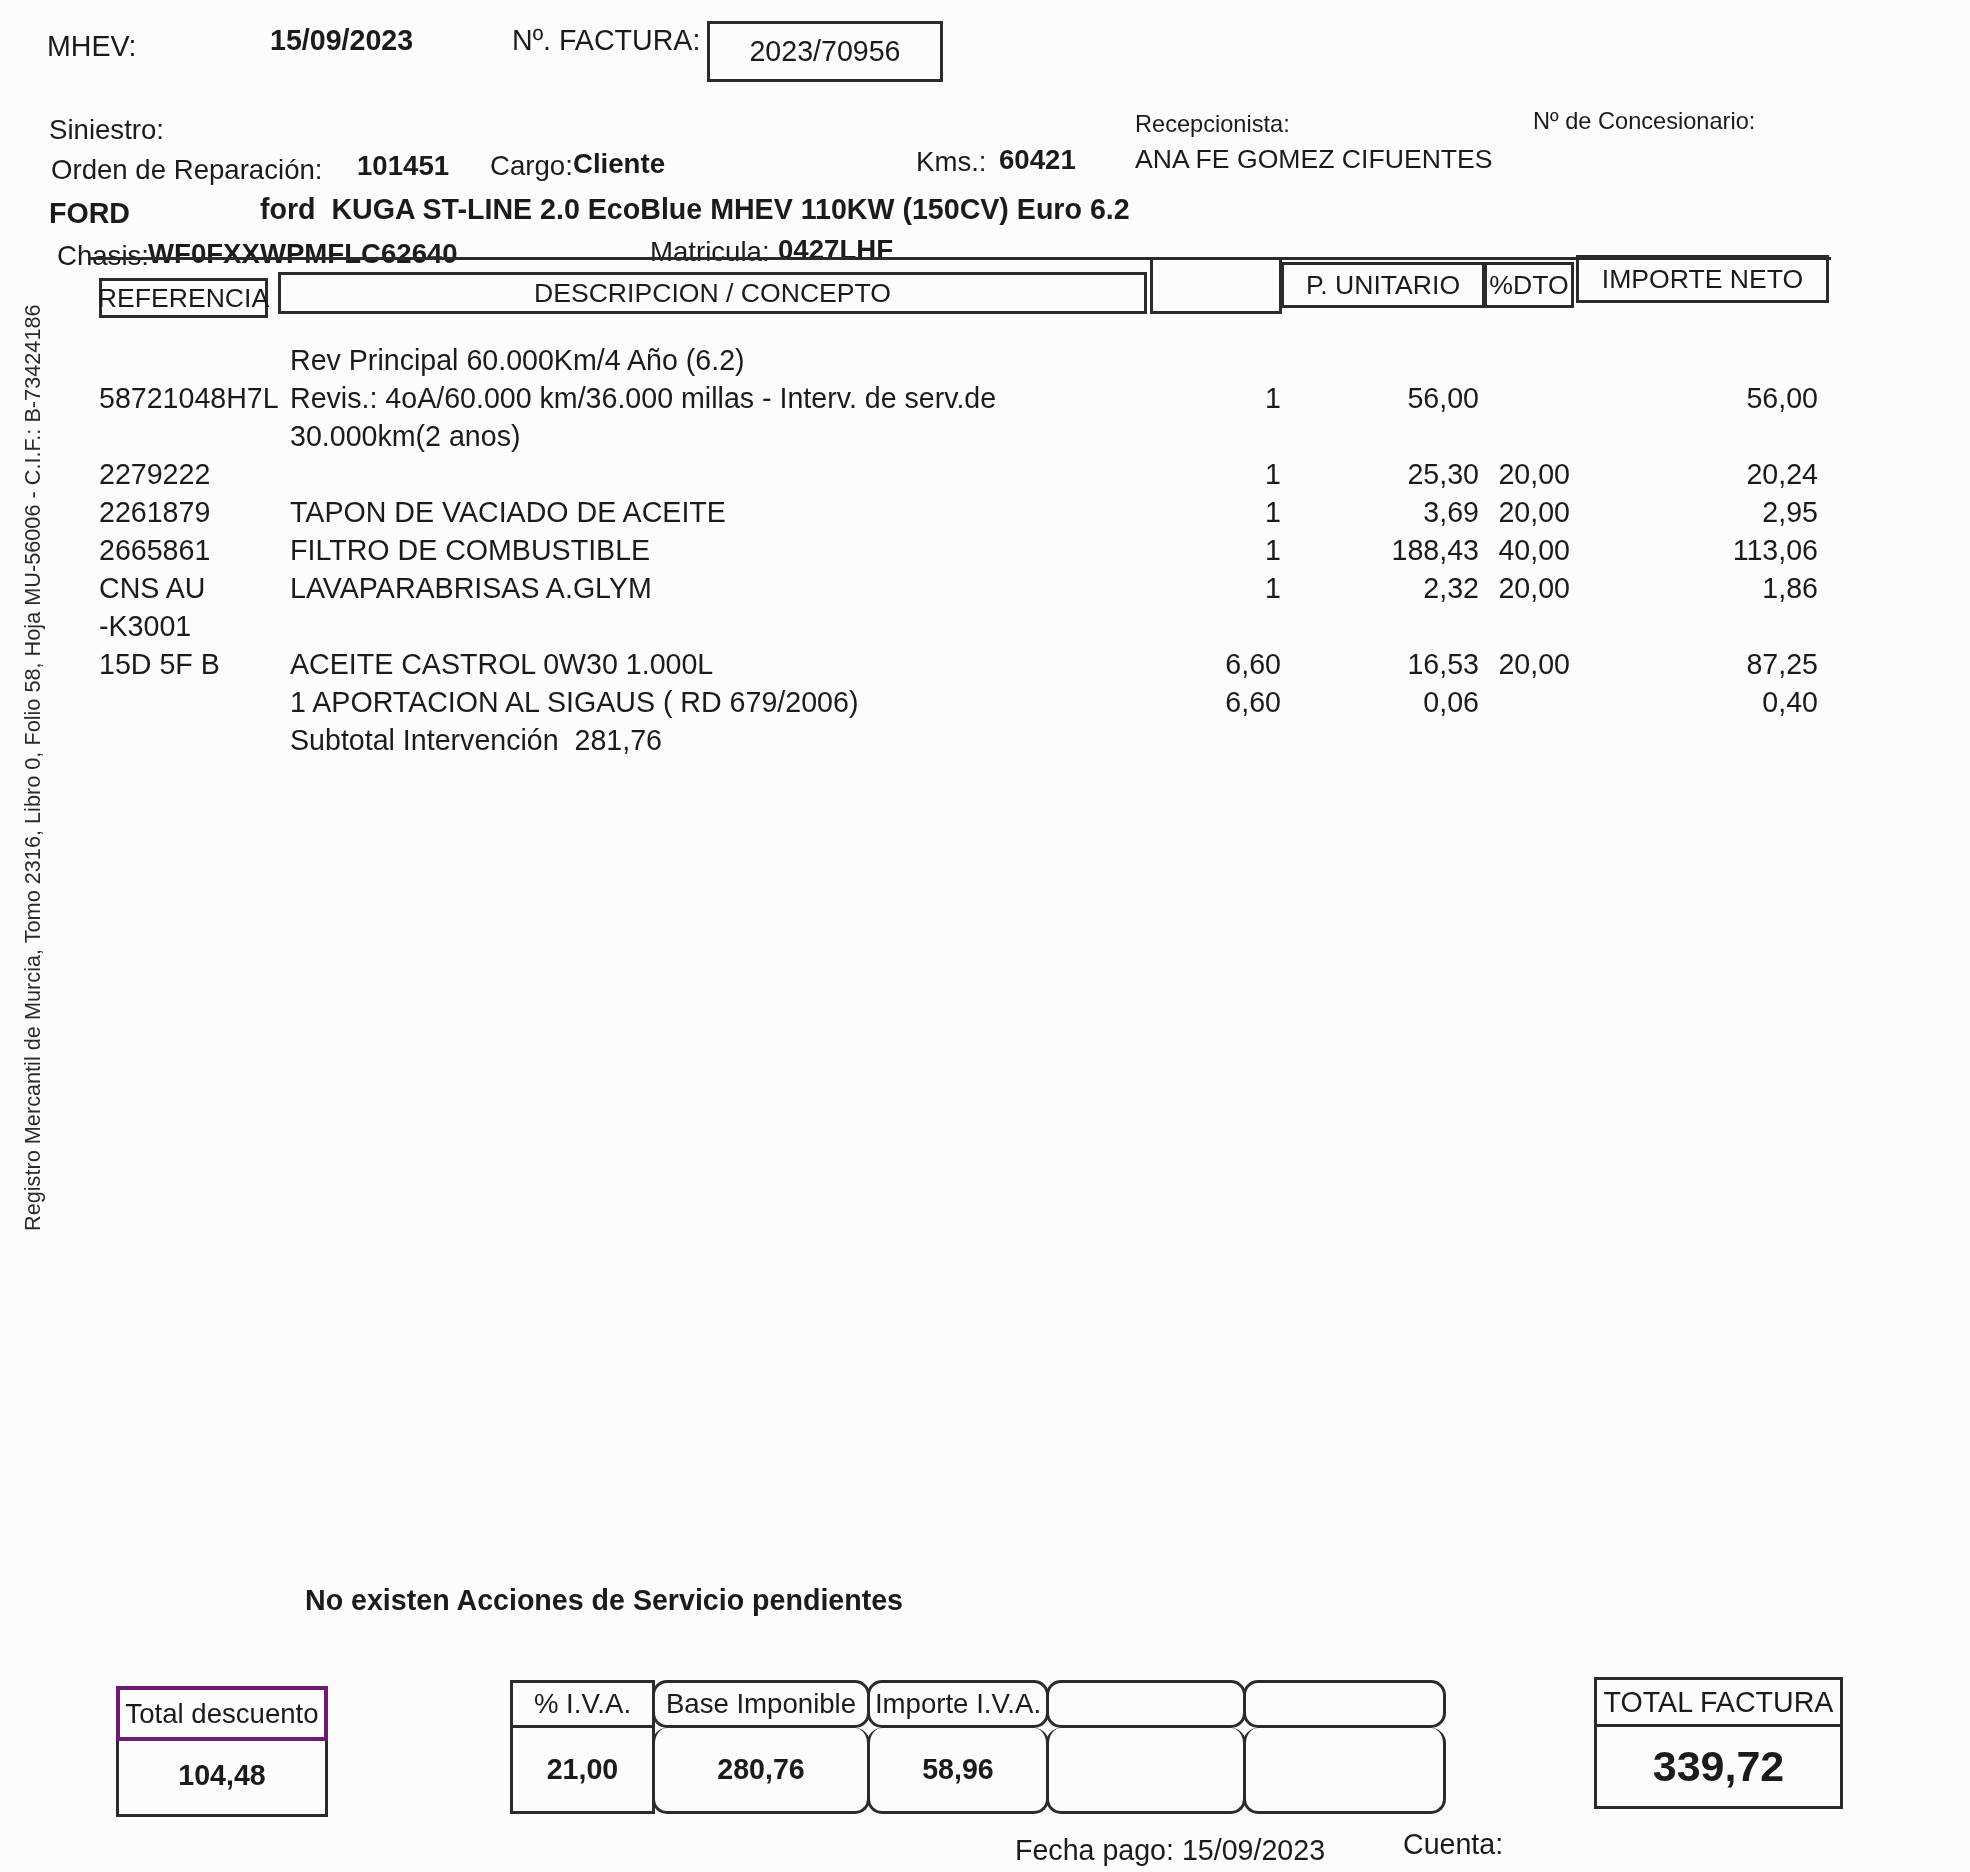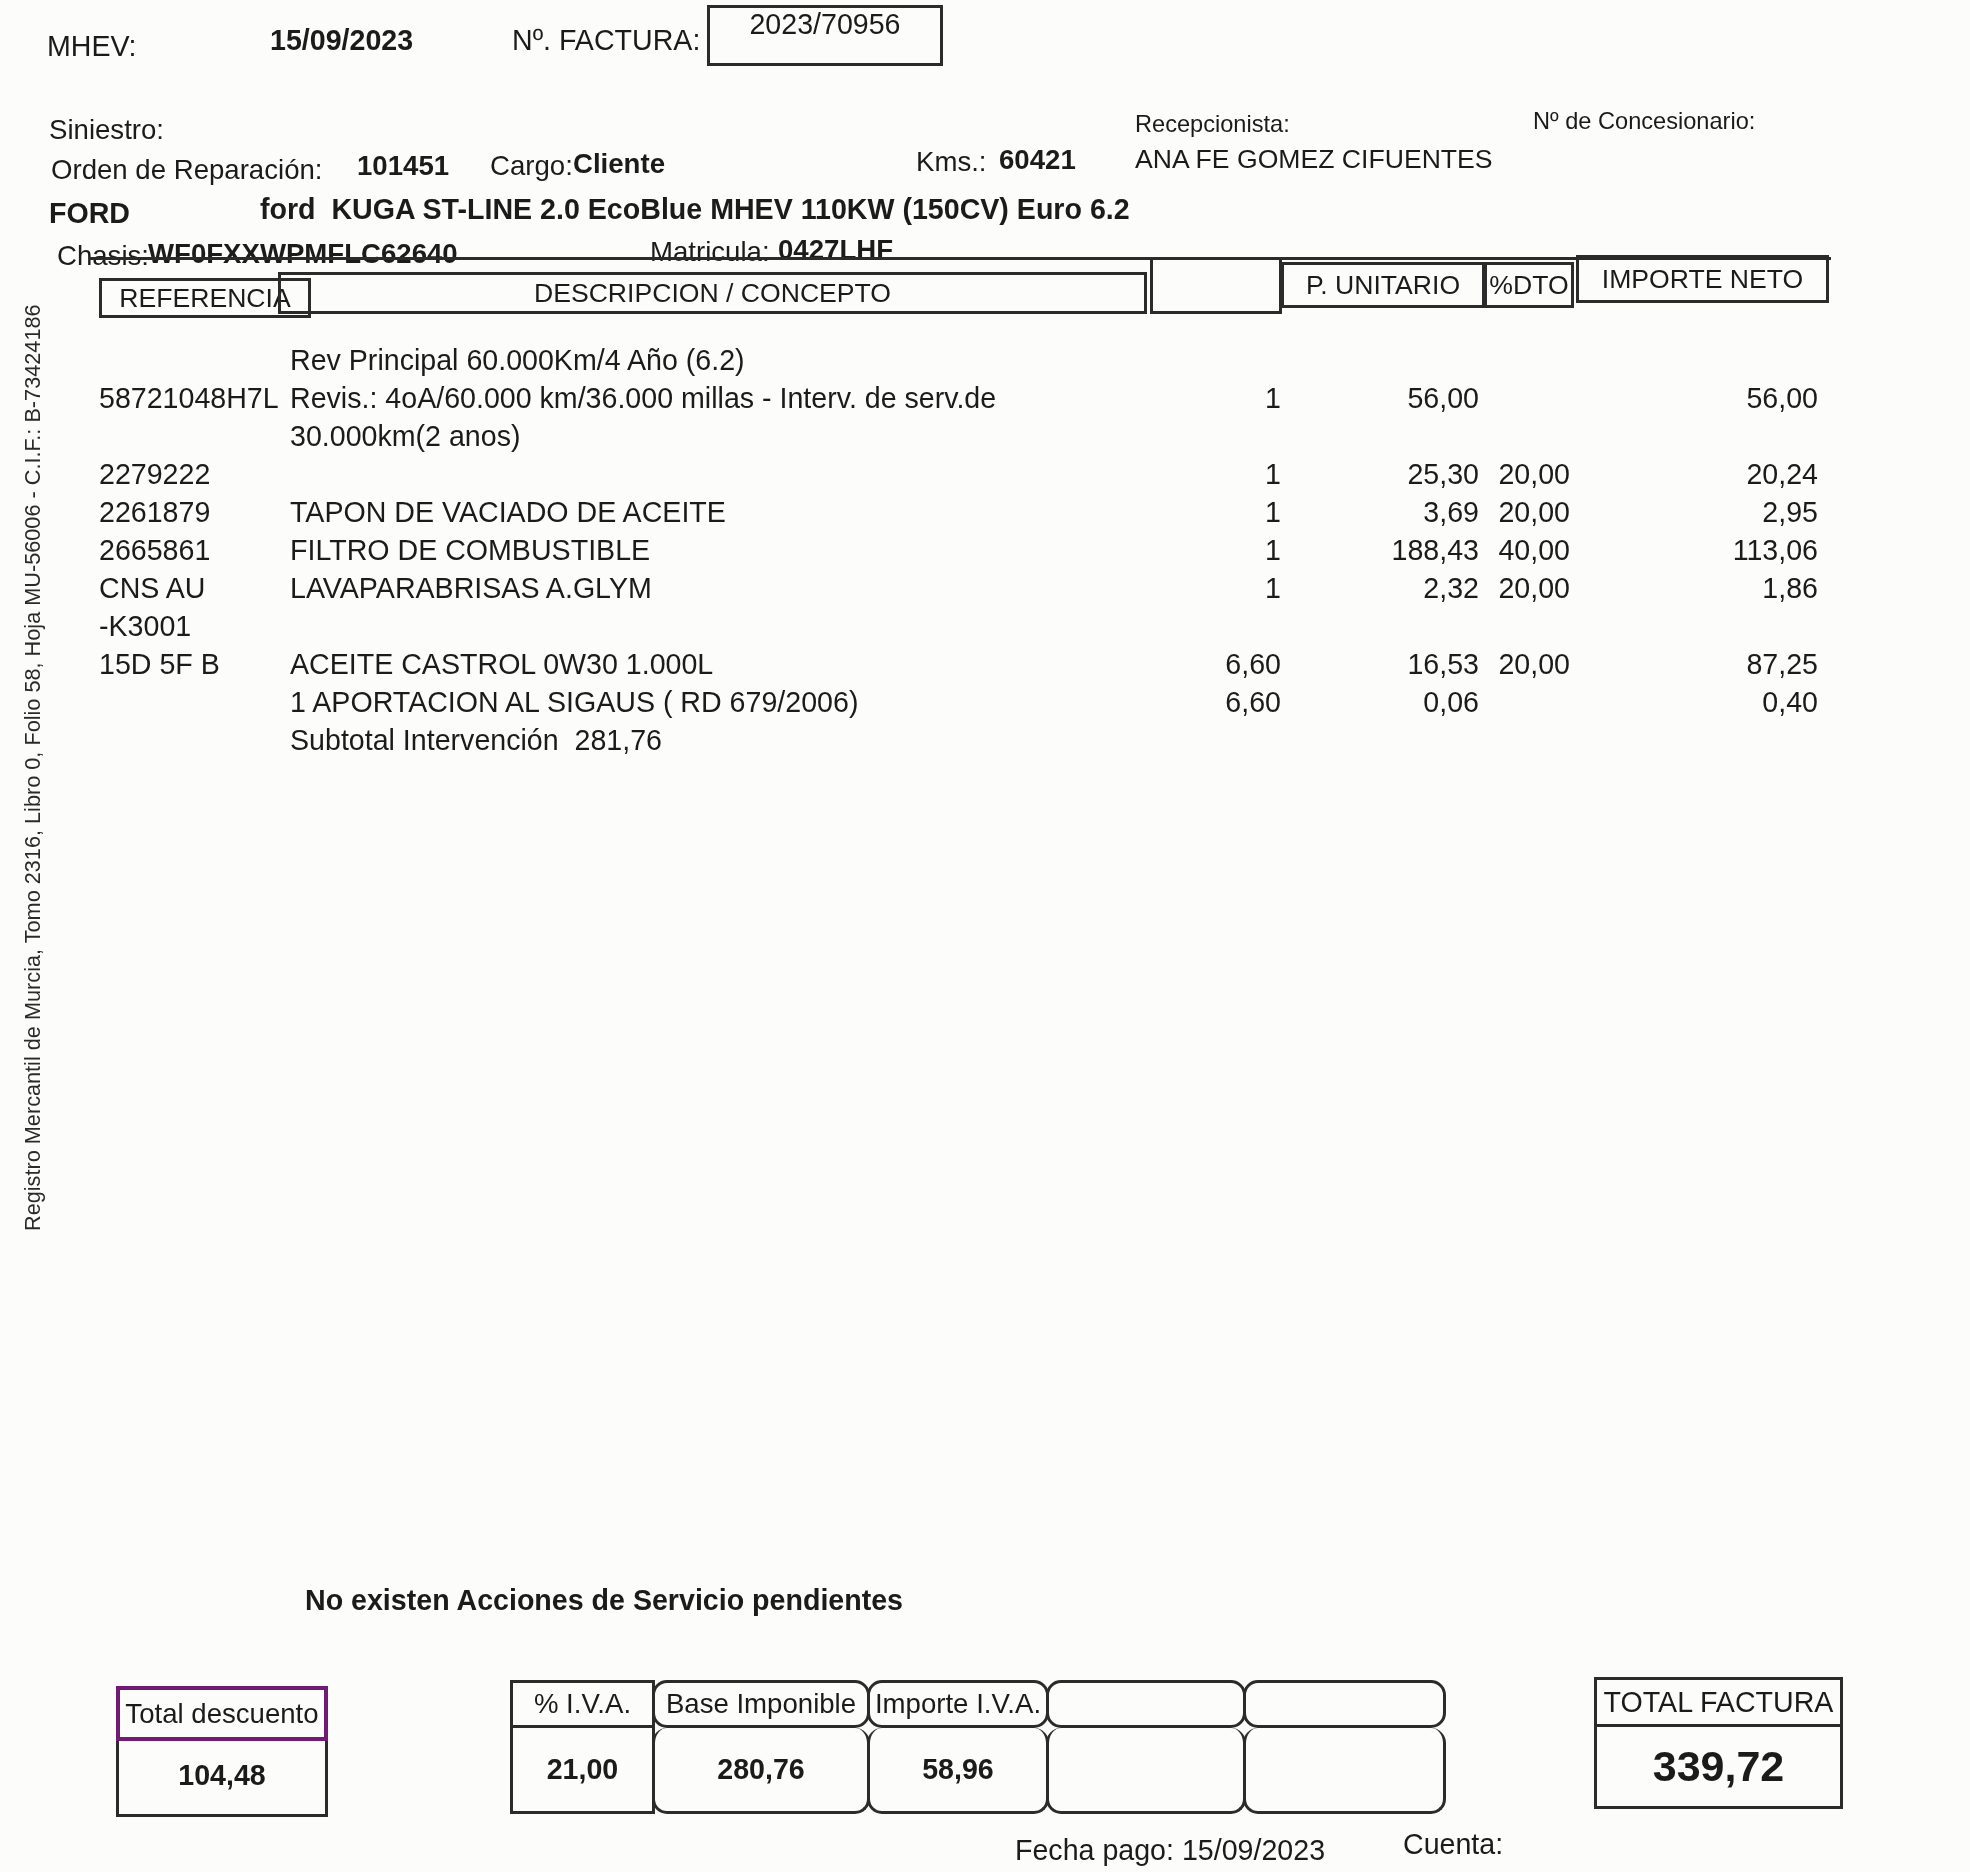--- a/index.html
+++ b/index.html
@@ -11,33 +11,33 @@
   }
   .abs { position:absolute; white-space:nowrap; }
   .fs24 { font-size:23.6px; }
   .fs27 { font-size:26.6px; }
   .fs28 { font-size:27.6px; }
   .fs29 { font-size:28.6px; }
   .b { font-weight:bold; }
 
   
   .factura-box {
-    position:absolute; left:707px; top:5px; width:236px; height:61px;
-    border:3px solid #2b2b2b; display:flex; justify-content:center;
+    position:absolute; left:707px; top:21px; width:236px; height:61px;
+    border:3px solid #2b2b2b; display:flex; align-items:center; justify-content:center;
     font-size:28.6px;
   }
 
   
   .topline { position:absolute; left:89px; top:257px; width:1742px; height:3px; background:#2b2b2b; }
   .hbox {
     position:absolute; border:3px solid #2b2b2b;
     display:flex; align-items:center; justify-content:center;
     font-size:26.6px; white-space:nowrap;
   }
-  #h-ref  { left:99px;  top:278px; width:212px; height:40px; }
+  #h-ref  { left:99px;  top:278px; width:169px; height:40px; }
   #h-desc { left:278px;  top:272px; width:869px; height:42px; }
   #h-qty  { left:1150px; top:257px; width:132px; height:57px; }
   #h-unit { left:1281px; top:262px; width:204px; height:46px; }
   #h-dto  { left:1484px; top:262px; width:90px;  height:46px; }
   #h-neto { left:1576px; top:255px; width:253px; height:48px; }
 
   
   #rows { position:absolute; left:0; top:341px; width:1970px;text-decoration:underline; }
   .row { position:relative; height:38px; font-size:28.6px; }
   .row span { position:absolute; top:0; line-height:38px; white-space:nowrap; }

